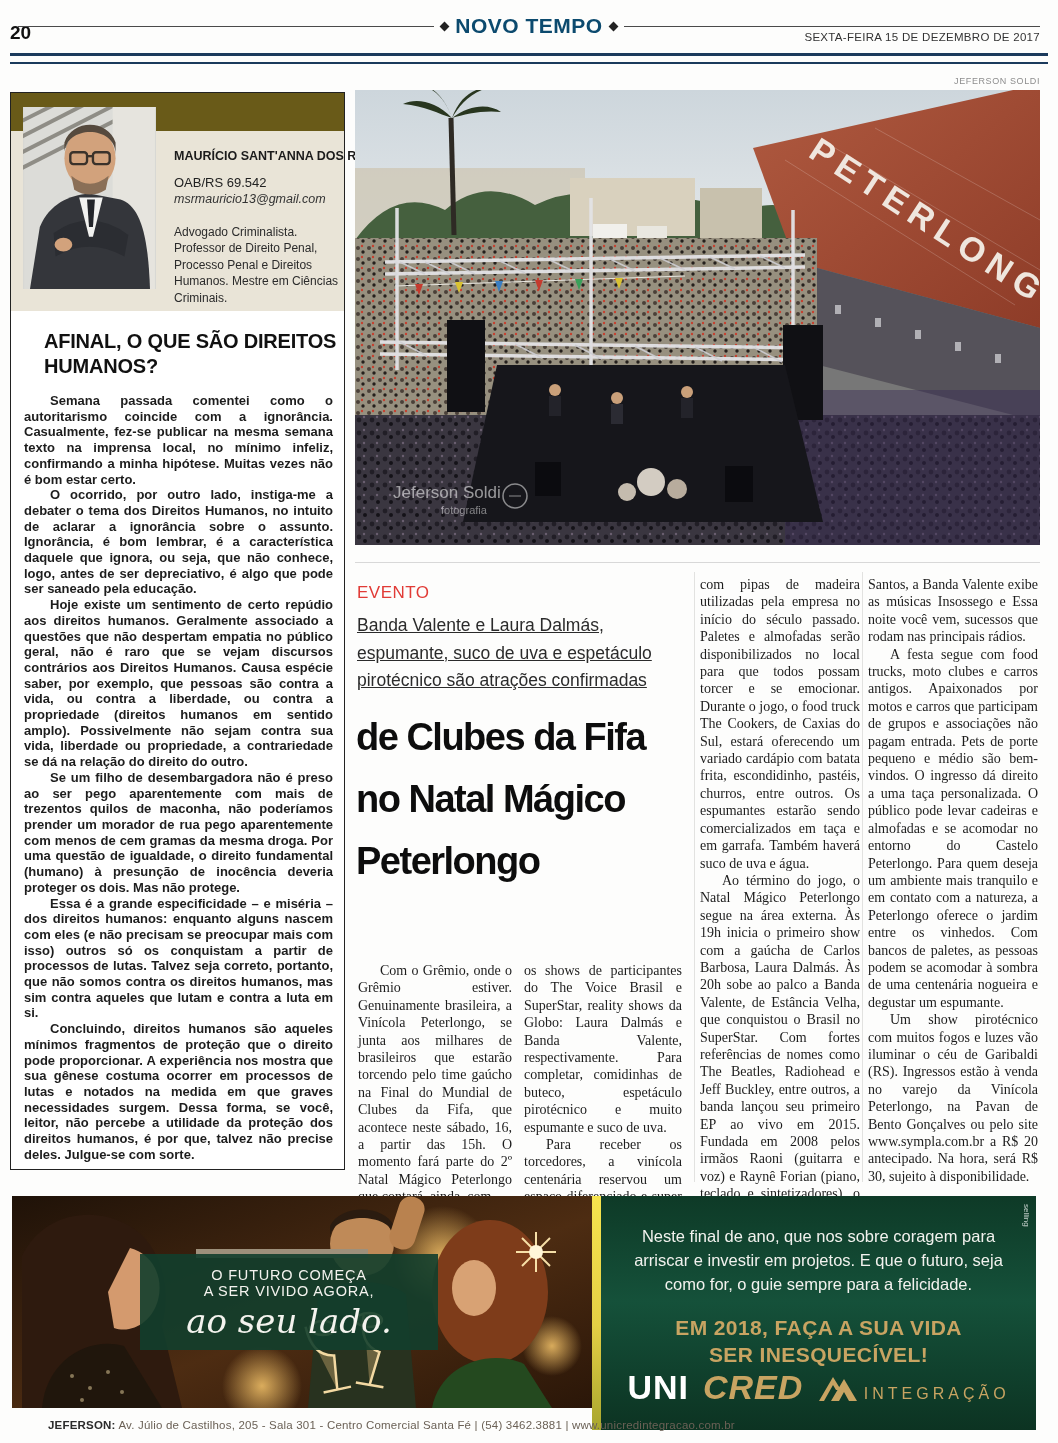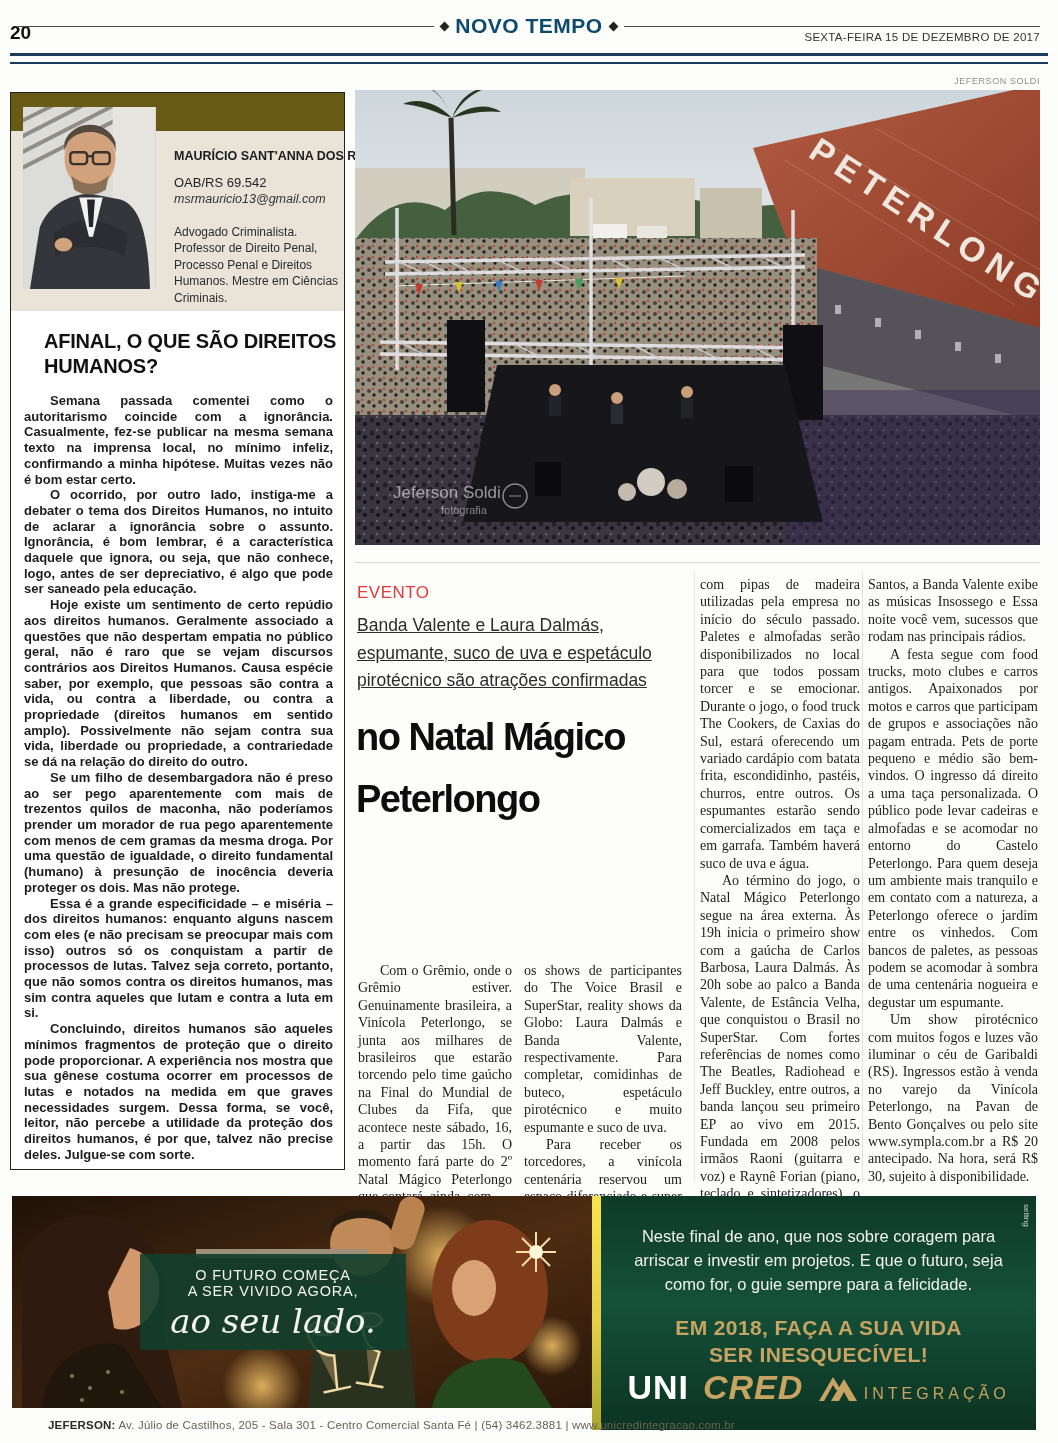--- a/index.html
+++ b/index.html
@@ -44,21 +44,21 @@
   .scol{font-family:"Liberation Serif",serif;font-size:14px;line-height:17.4px;text-align:justify;color:#1c1c1c;}
   .scol p{margin:0;}
   .scol p.ind{text-indent:22px;}
   .col1{left:358px;top:962px;width:154px;}
   .col2{left:524px;top:962px;width:158px;}
   .col3{left:700px;top:576px;width:160px;}
   .col4{left:868px;top:576px;width:170px;}
 
   
   .adphoto{left:12px;top:1196px;width:580px;height:212px;background:#2a180c;}
-  .ad-overlay{left:140px;top:1254px;width:266px;height:96px;background:rgba(18,62,44,.9);text-align:center;color:#f4f3ee;}
+  .ad-overlay{left:140px;top:1254px;width:298px;height:96px;background:rgba(18,62,44,.9);text-align:center;color:#f4f3ee;}
   .ad-tanbar{left:196px;top:1249px;width:172px;height:9px;background:#9d907b;}
   .ov1{margin-top:13px;font-size:14.5px;letter-spacing:.8px;}
   .ov2{font-size:14.5px;letter-spacing:.8px;}
   .ovscript{font-family:"DejaVu Serif",serif;font-style:italic;font-size:34px;line-height:40px;margin-top:2px;}
   .stripe{left:592px;top:1196px;width:9px;height:234px;background:linear-gradient(180deg,#f6e44e,#e4cf45 55%,#a8a62e);}
   .greenpanel{left:601px;top:1196px;width:435px;height:234px;
       background:linear-gradient(180deg,#0e3a27,#15513a 45%,#0c3322);color:#f2f2ee;}
   .ad-msg{position:absolute;left:18px;top:28px;width:399px;text-align:center;font-size:16.5px;line-height:24px;}
   .ad-gold{position:absolute;left:18px;top:118px;width:399px;text-align:center;font-weight:bold;
       font-size:21px;line-height:27px;color:#c8a462;letter-spacing:.4px;}
@@ -250,20 +250,21 @@
     <circle cx="160" cy="406" r="12" fill="none" stroke="#ffffff" stroke-width="1.5" opacity=".5"></circle>
     <line x1="154" y1="406" x2="166" y2="406" stroke="#ffffff" opacity=".5"></line>
   </svg>
 
   <div class="abs photorule"></div>
 
   <div class="abs kicker">EVENTO</div>
   <div class="abs subtitle">Banda Valente e Laura Dalmás, espumante, suco de uva e espetáculo pirotécnico são atrações confirmadas</div>
 
   <div class="abs headline">
+    <div>de Clubes da Fifa</div>
     <div>no Natal Mágico</div>
     <div>Peterlongo</div>
   </div>
 
   <div class="abs vrule" style="left:694px;"></div>
   <div class="abs vrule" style="left:862px;"></div>
 
   <div class="abs scol col1">
     <p class="ind">Com o Grêmio, onde o Grêmio estiver. Genuinamente brasileira, a Vinícola Peterlongo, se junta aos milhares de brasileiros que estarão torcendo pelo time gaúcho na Final do Mundial de Clubes da Fifa, que acontece neste sábado, 16, a partir das 15h. O momento fará parte do 2º Natal Mágico Peterlongo que contará, ainda, com</p>
   </div>

